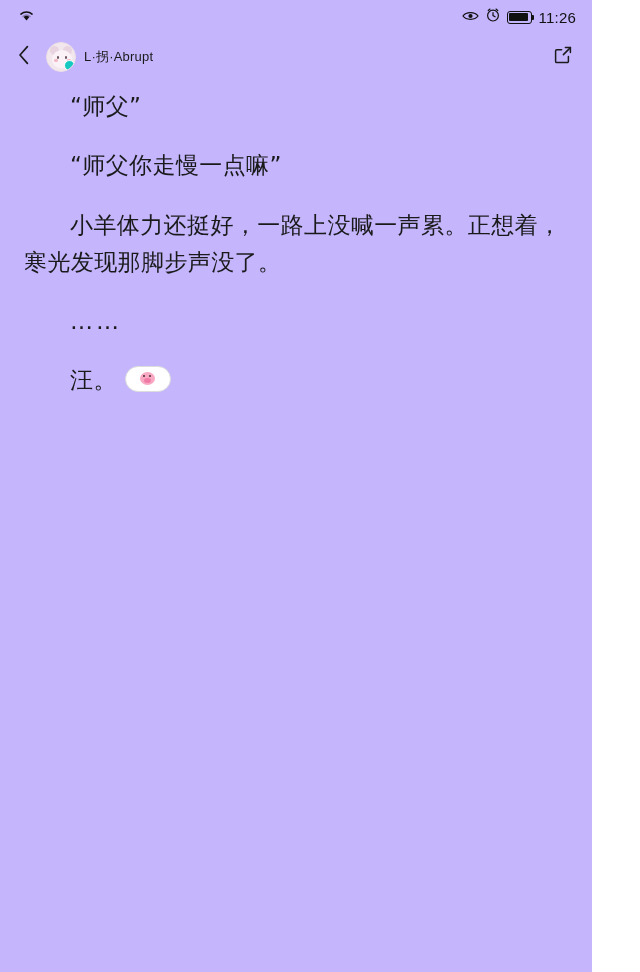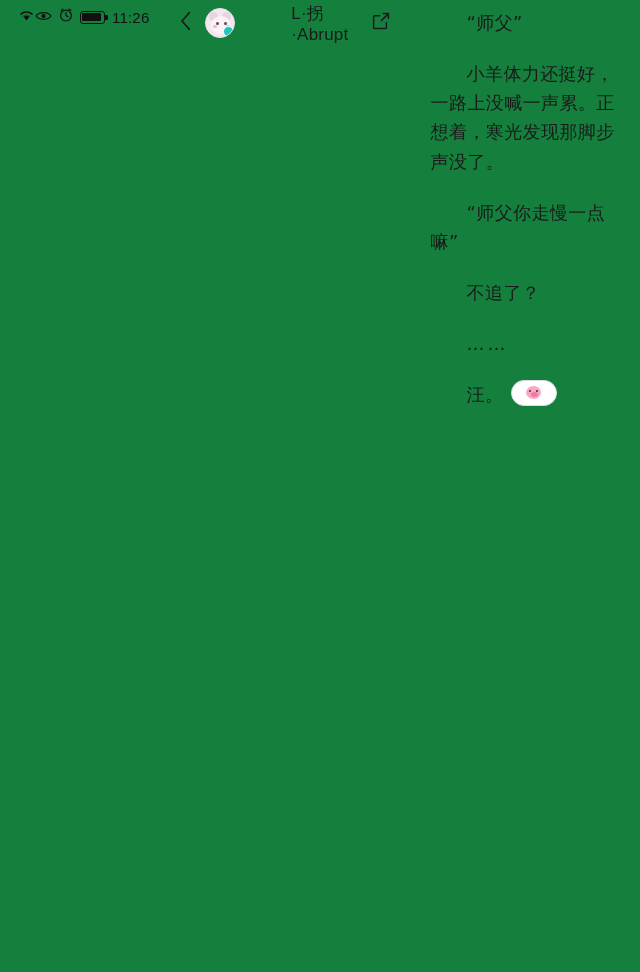--- a/index.html
+++ b/index.html
@@ -5,25 +5,25 @@
   * { box-sizing: border-box; margin: 0; padding: 0; }
   html, body {
     width: 640px;
     height: 972px;
     background: #ffffff;
     font-family: "Liberation Sans", "DejaVu Sans", sans-serif;
     overflow: hidden;
   }
   .screen {
     position: relative;
-    width: 640px;
+    width: 592px;
     height: 972px;
-    background: #15803d;
-    display: flex;
-    flex-direction: row;
+    background: #c4b5fd;
+    display: flex;
+    flex-direction: column;
   }
 
   
   .status-bar {
     height: 34px;
     flex: 0 0 34px;
     display: flex;
     align-items: center;
     justify-content: space-between;
     padding: 0 16px 0 18px;
@@ -135,44 +135,43 @@
   .avatar .blush.r { left: 20px; }
   .avatar-badge {
     position: absolute;
     bottom: 0; right: 0;
     width: 11px; height: 11px;
     border-radius: 50%;
     background: #15c8c0;
     border: 1.5px solid #fff;
   }
   .nav-title {
-    font-size: 17px;
+    font-size: 13px;
     color: #1b1b1b;
     letter-spacing: 0.2px;
     flex: 1 1 auto;
     font-family: "Liberation Sans", "DejaVu Sans", sans-serif;
-    margin-left: 48px;
   }
   .share-btn {
     width: 30px;
     height: 30px;
     display: flex;
     align-items: center;
     justify-content: center;
     cursor: pointer;
   }
 
   
   .article {
     flex: 1 1 auto;
     padding: 8px 24px 0 24px;
     overflow: hidden;
   }
   .para {
-    font-size: 18px;
+    font-size: 23px;
     line-height: 1.62;
     color: #1a1a1a;
     margin: 0 0 22px 0;
     text-indent: 2em;
     font-family: "DejaVu Sans", "Liberation Sans", sans-serif;
     letter-spacing: 0.4px;
     word-break: break-word;
   }
   .para.dots {
     letter-spacing: 3px;
@@ -283,23 +282,22 @@
           <path d="M12.4 2.6 H17.4 V7.6" fill="none" stroke="#1b1b1b" stroke-width="1.5" stroke-linecap="round" stroke-linejoin="round"></path>
           <path d="M17.4 2.6 L10.4 9.6" fill="none" stroke="#1b1b1b" stroke-width="1.5" stroke-linecap="round"></path>
           <path d="M15.4 11.6 V16.4 A1.2 1.2 0 0 1 14.2 17.6 H3.8 A1.2 1.2 0 0 1 2.6 16.4 V6 A1.2 1.2 0 0 1 3.8 4.8 H8.6" fill="none" stroke="#1b1b1b" stroke-width="1.5" stroke-linecap="round" stroke-linejoin="round"></path>
         </svg>
       </span>
     </div>
   </div>
 
   <div class="article">
     <p class="para">“师父”</p>
+    <p class="para">“师父你走慢一点嘛”</p>
     <p class="para">小羊体力还挺好，一路上没喊一声累。正想着，寒光发现那脚步声没了。</p>
-    <p class="para">“师父你走慢一点嘛”</p>
-    <p class="para">不追了？</p>
     <p class="para dots">……</p>
     <p class="para para-with-sticker"><span>汪。</span><span class="sticker">
           <span class="pig">
             <span class="pig-head"></span>
             <span class="pig-snout"></span>
             <span class="pig-eye l"></span>
             <span class="pig-eye r"></span>
           </span>
         </span></p>
   </div>

